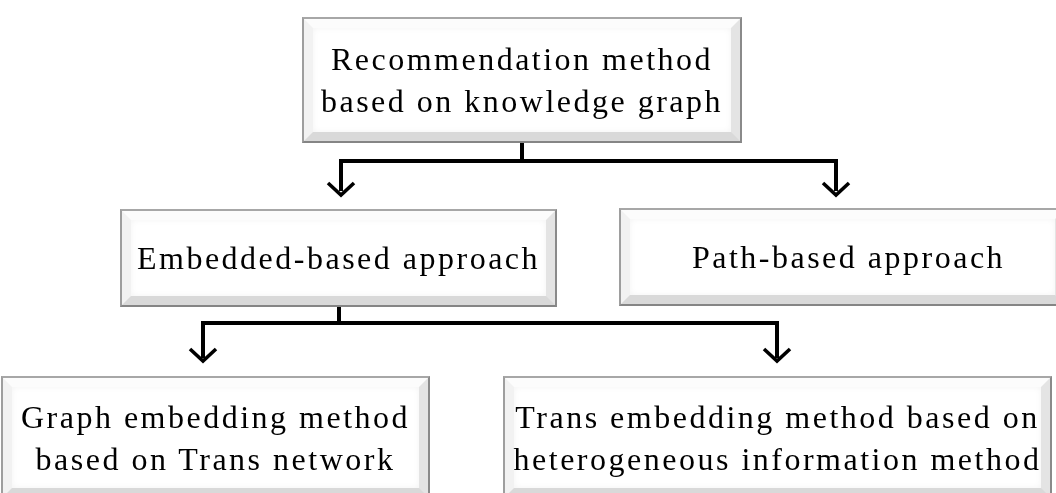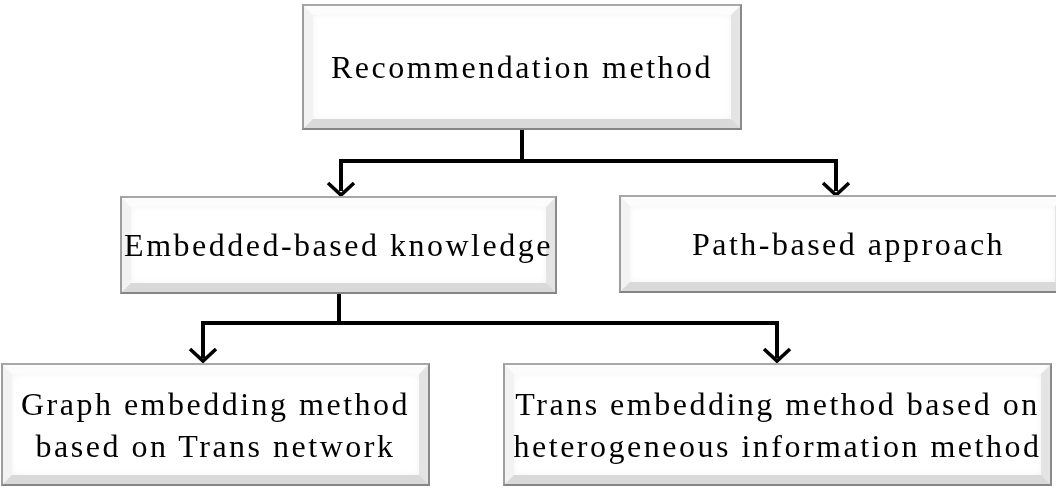--- a/index.html
+++ b/index.html
@@ -25,20 +25,21 @@
   .node {
     position: absolute;
     background: #ffffff;
     border: 2px solid;
     border-color: #a7a7a7 #8a8a8a #858585 #9e9e9e;
     box-sizing: border-box;
     display: flex;
     align-items: center;
     justify-content: center;
     text-align: center;
+    margin-top: 13px;
   }
   
   .node::before {
     content: "";
     position: absolute;
     inset: 0;
     border: 9px solid;
     border-color: #fcfcfc #e4e4e4 #d9d9d9 #f2f2f2;
     pointer-events: none;
   }
@@ -84,26 +85,27 @@
       <path d="M339 293 L339 325"></path>
       <path d="M203 358 L203 323 L777 323 L777 358"></path>
       <path d="M190 349 L203 361 L216 349" stroke-width="3.6"></path>
       <path d="M764 349 L777 361 L790 349" stroke-width="3.6"></path>
     </g>
   </svg>
 
   <div class="node node-root">
     <div class="node-text">
       <span class="line">Recommendation method</span>
+      <span class="line">based on knowledge graph</span>
     </div>
   </div>
 
   <div class="node node-embedded">
     <div class="node-text">
-      <span class="line">Embedded-based knowledge</span>
+      <span class="line">Embedded-based approach</span>
     </div>
   </div>
 
   <div class="node node-path">
     <div class="node-text">
       <span class="line">Path-based approach</span>
     </div>
   </div>
 
   <div class="node node-trans">

